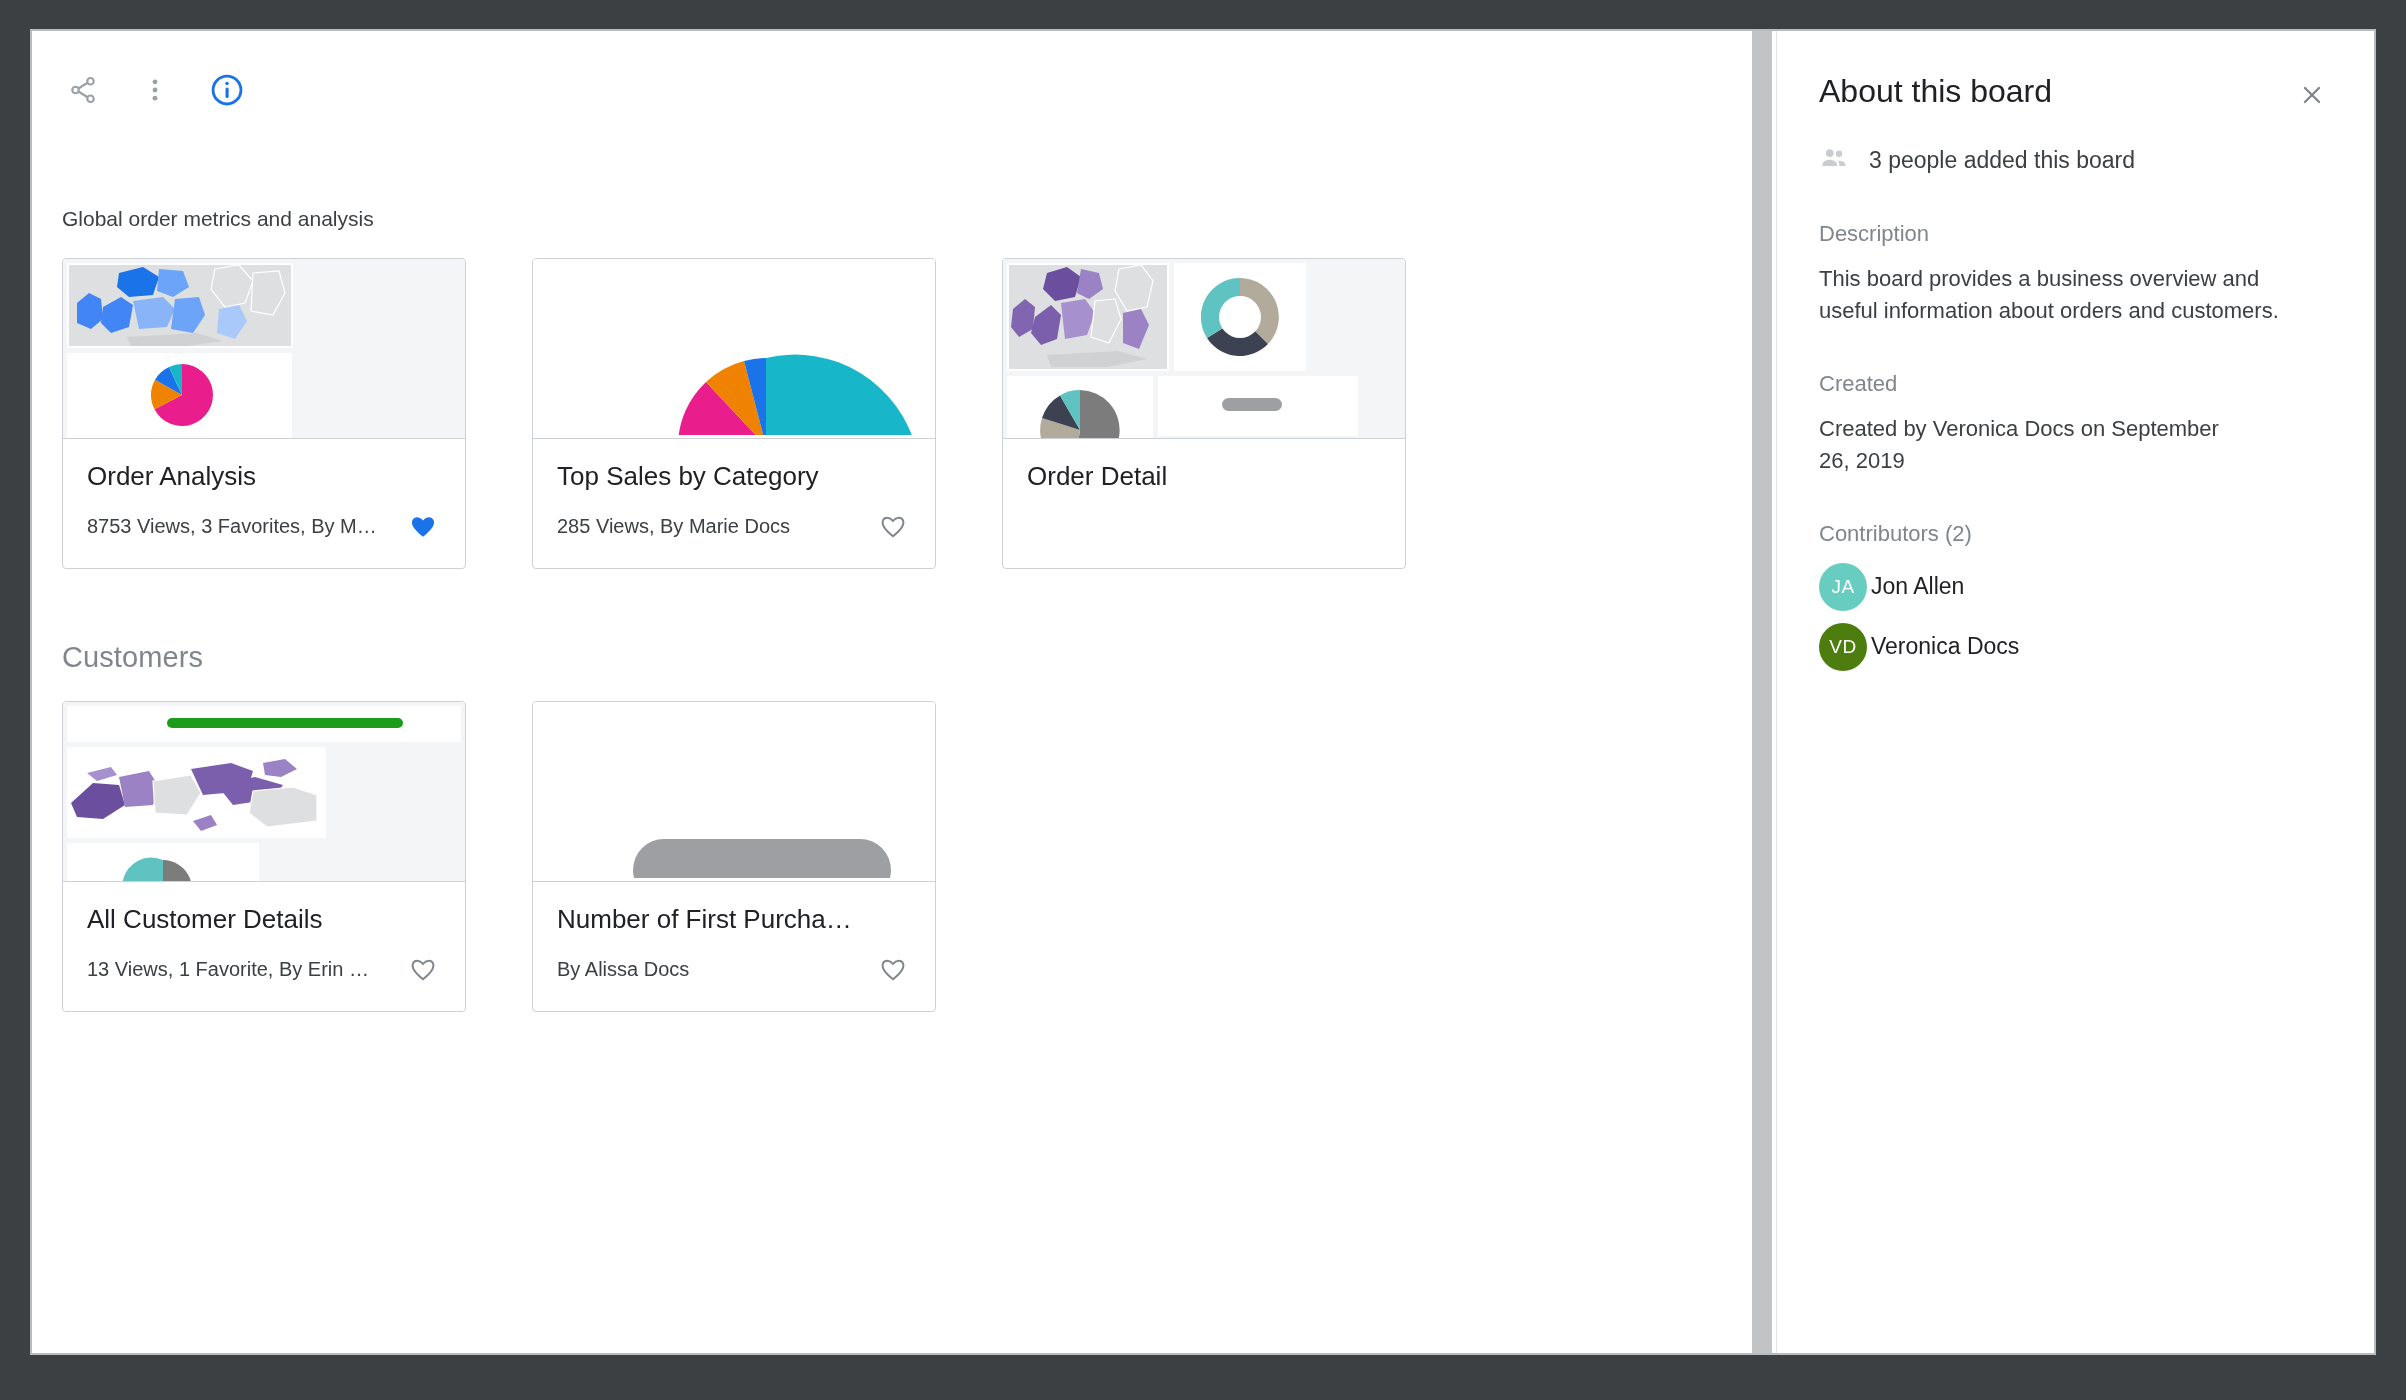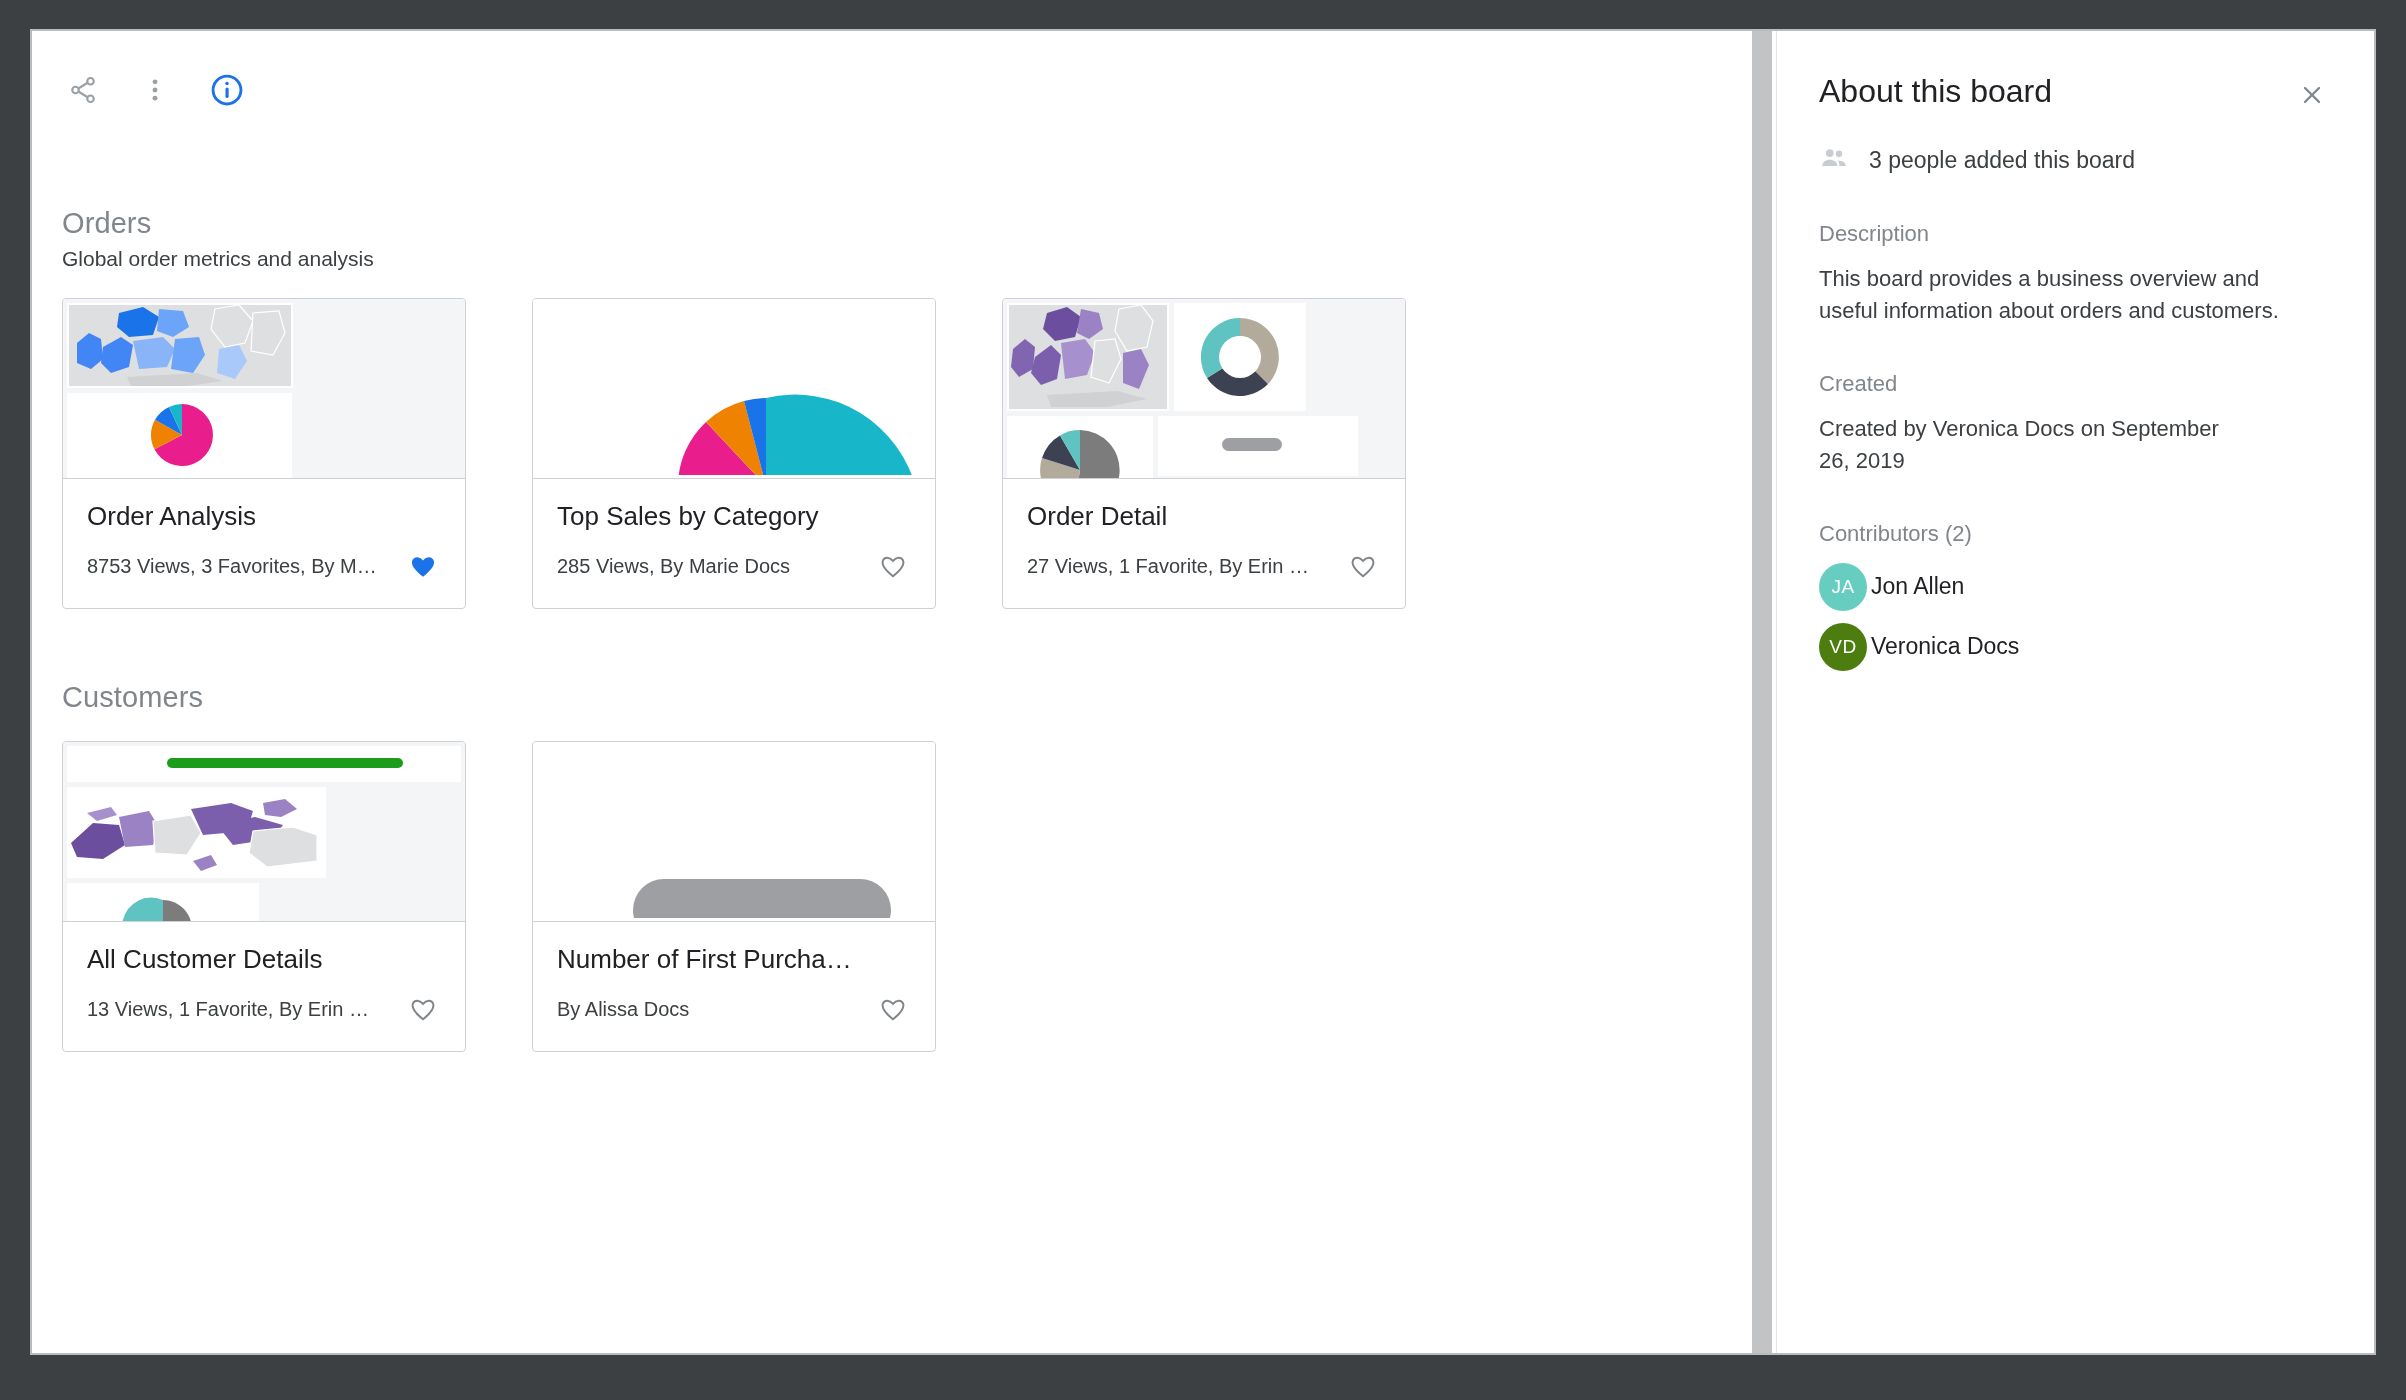--- a/index.html
+++ b/index.html
@@ -179,21 +179,20 @@
             <circle cx="12" cy="7.6" r="1.15" fill="#1a73e8"></circle>
             <rect x="11" y="10.4" width="2.1" height="7" rx="1" fill="#1a73e8"></rect>
           </svg>
         </div>
 
       </div>
     </div>
 
     <div class="section sec-orders">
       <div class="section-head">
-        <div class="section-title">Orders</div>
         <div class="section-sub">Global order metrics and analysis</div>
       </div>
 
       <div class="card-row">
 
         <div class="card">
           <div class="thumb">
             <div class="tiles" style="gap:5px;">
 
               <div class="tile" style="width:226px;height:85px;">
@@ -333,28 +332,20 @@
               </div>
               <div class="tile" style="width:248px;height:60px;">
                 <svg width="248" height="60" viewBox="0 0 248 60">
                   <rect x="66" y="22" width="86" height="13" rx="6.5" fill="#1b9d1b"></rect>
                 </svg>
               </div>
             </div>
           </div>
           <div class="card-body">
             <div class="card-title">Order Detail</div>
-            <div class="card-meta-row">
-              <div class="card-meta">27 Views, 1 Favorite, By Erin …</div>
-              <div class="fav">
-                <svg width="30" height="30" viewBox="0 0 24 24" fill="none" stroke="#80868b" stroke-width="1.6">
-                  <path d="M12 20.2 C4.4 14.1 2.7 10.5 4 7.5 C5.3 4.7 9.2 4.6 12 7.9 C14.8 4.6 18.7 4.7 20 7.5 C21.3 10.5 19.6 14.1 12 20.2 Z"></path>
-                </svg>
-              </div>
-            </div>
           </div>
         </div>
 
       </div>
     </div>
 
     <div class="section sec-customers">
       <div class="section-head">
         <div class="section-title">Customers</div>
       </div>

